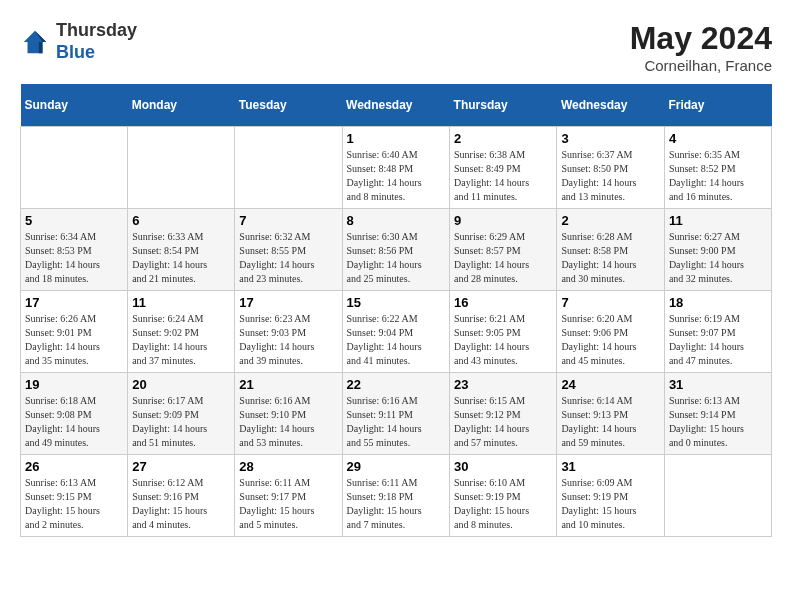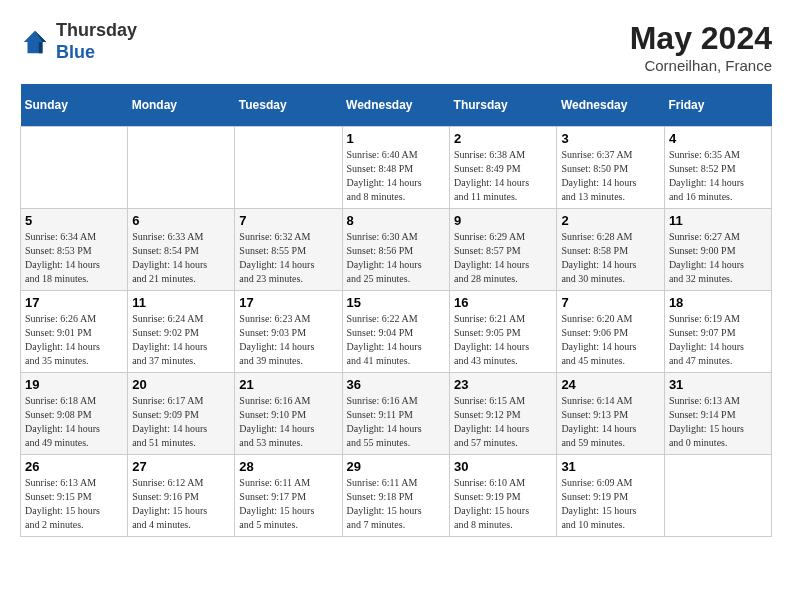--- a/index.html
+++ b/index.html
@@ -207,21 +207,21 @@
         </td>
         <td>
           <div class="day-num">20</div>
           <div class="day-info">Sunrise: 6:17 AM<br>Sunset: 9:09 PM<br>Daylight: 14 hours<br>and 51 minutes.</div>
         </td>
         <td>
           <div class="day-num">21</div>
           <div class="day-info">Sunrise: 6:16 AM<br>Sunset: 9:10 PM<br>Daylight: 14 hours<br>and 53 minutes.</div>
         </td>
         <td>
-          <div class="day-num">36</div>
+          <div class="day-num">22</div>
           <div class="day-info">Sunrise: 6:16 AM<br>Sunset: 9:11 PM<br>Daylight: 14 hours<br>and 55 minutes.</div>
         </td>
         <td>
           <div class="day-num">23</div>
           <div class="day-info">Sunrise: 6:15 AM<br>Sunset: 9:12 PM<br>Daylight: 14 hours<br>and 57 minutes.</div>
         </td>
         <td>
           <div class="day-num">24</div>
           <div class="day-info">Sunrise: 6:14 AM<br>Sunset: 9:13 PM<br>Daylight: 14 hours<br>and 59 minutes.</div>
         </td>

